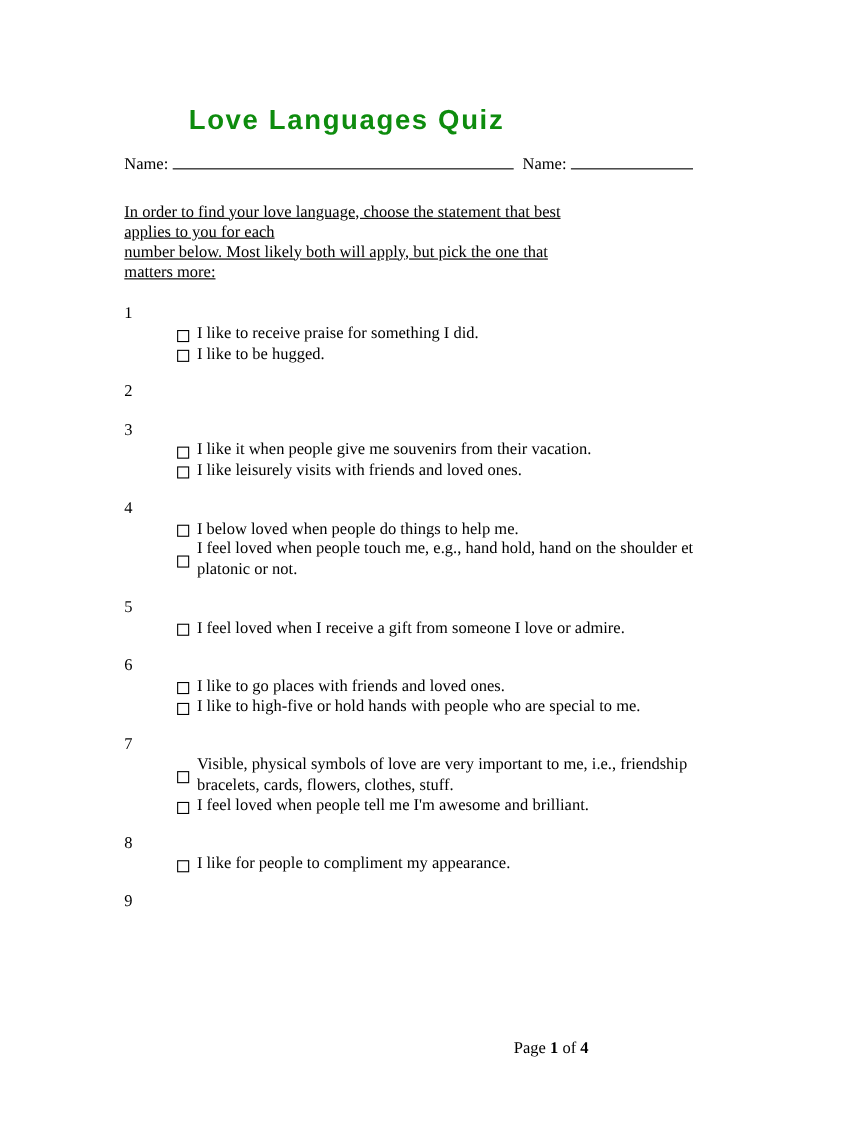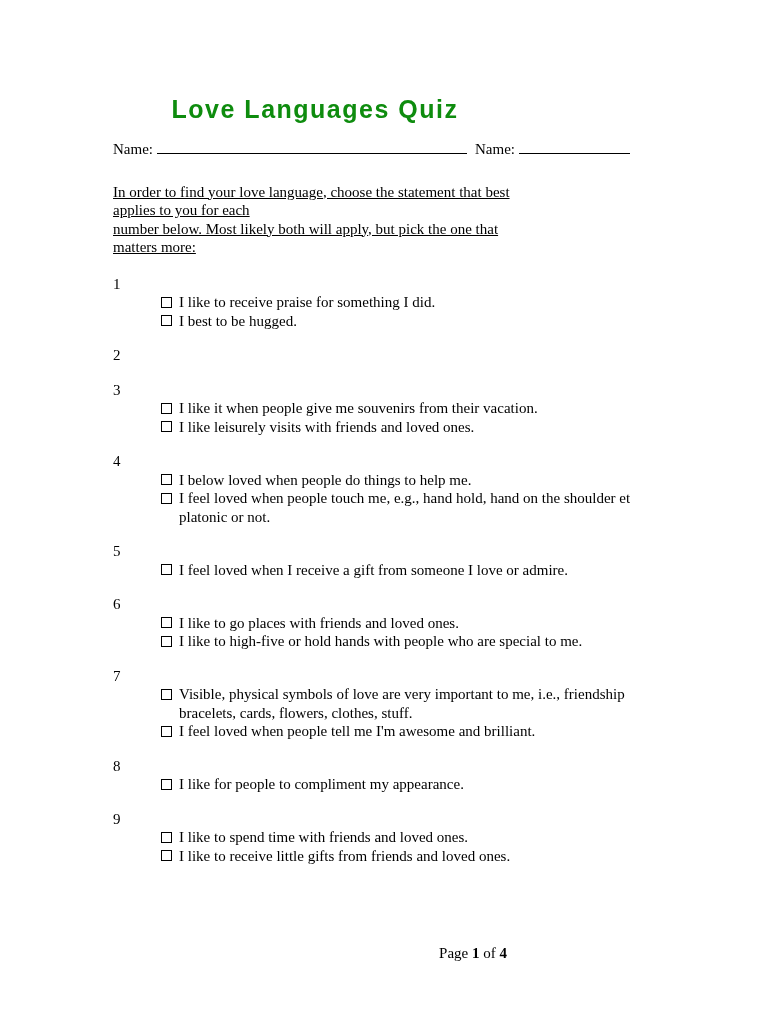--- a/index.html
+++ b/index.html
@@ -56,39 +56,39 @@
   }
   .q-number {
     
   }
   .q-options {
     margin-left: 48px;
     width: 497px;
   }
   .option-row {
     display: flex;
-    align-items: flex-start;
+    align-items: center;
   }
   .checkbox {
     flex: 0 0 auto;
     width: 9px;
     height: 9px;
     border: 1.5px solid #000;
     margin-top: 3.5px;
     margin-right: 7px;
     background: #fff;
     cursor: pointer;
   }
   .option-text {
     flex: 1 1 auto;
   }
   .footer {
     position: absolute;
     top: 944px;
-    right: 123px;
+    right: 95px;
     font-size: 15px;
   }
   .footer b { font-weight: bold; }
 </style>
 </head>
 <body>
 
 <div class="page">
   <div class="content">
 
@@ -106,21 +106,21 @@
     <div class="questions">
         <div class="q-item">
           <div class="q-number">1</div>
           <div class="q-options">
             <div class="option-row">
               <span class="checkbox"></span>
               <div class="option-text">I like to receive praise for something I did.</div>
             </div>
             <div class="option-row">
               <span class="checkbox"></span>
-              <div class="option-text">I best to be hugged.</div>
+              <div class="option-text">I like to be hugged.</div>
             </div>
           </div>
         </div>
         <div class="q-item">
           <div class="q-number">2</div>
         </div>
         <div class="q-item">
           <div class="q-number">3</div>
           <div class="q-options">
             <div class="option-row">
@@ -185,30 +185,20 @@
           <div class="q-number">8</div>
           <div class="q-options">
             <div class="option-row">
               <span class="checkbox"></span>
               <div class="option-text">I like for people to compliment my appearance.</div>
             </div>
           </div>
         </div>
         <div class="q-item">
           <div class="q-number">9</div>
-          <div class="q-options">
-            <div class="option-row">
-              <span class="checkbox"></span>
-              <div class="option-text">I like to spend time with friends and loved ones.</div>
-            </div>
-            <div class="option-row">
-              <span class="checkbox"></span>
-              <div class="option-text">I like to receive little gifts from friends and loved ones.</div>
-            </div>
-          </div>
         </div>
       </div>
   </div>
 
   <div class="footer">
     <span>Page</span>
     <b>1</b>
     <span>of</span>
     <b>4</b>
   </div>

